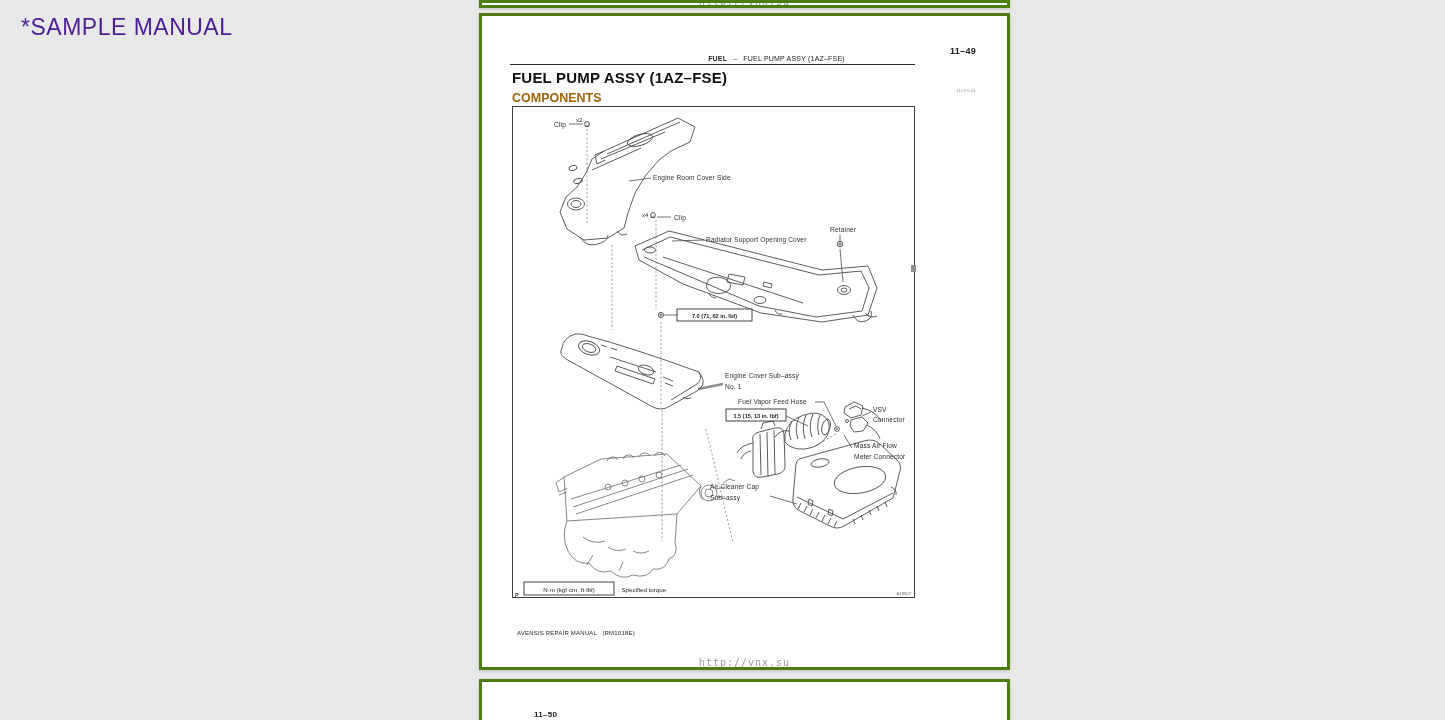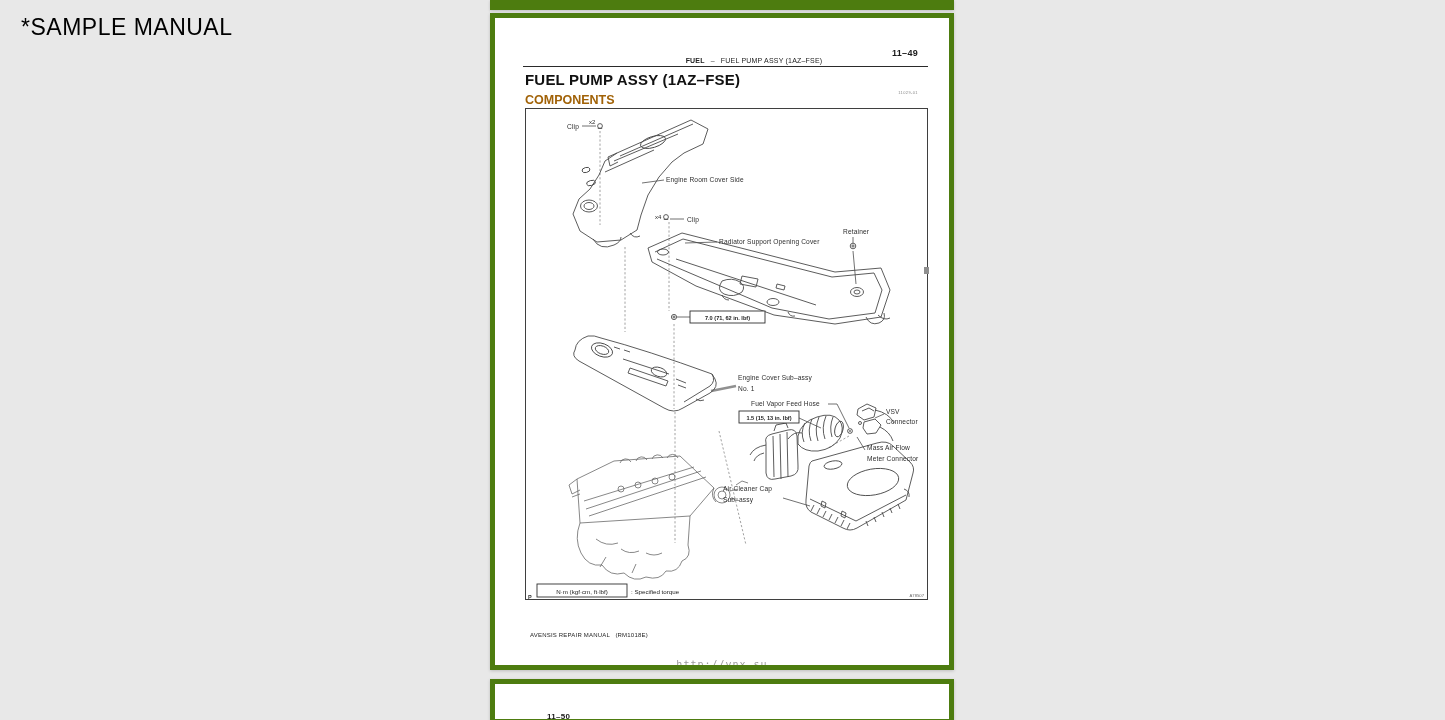--- a/index.html
+++ b/index.html
@@ -3,25 +3,25 @@
 <meta charset="utf-8">
 <style>
   html,body{margin:0;padding:0;}
   body{
     width:1445px;height:720px;position:relative;overflow:hidden;
     background:#e8e8e8;
     font-family:"Liberation Sans", sans-serif;
   }
   .sample-label{
     position:absolute;left:21px;top:14px;
-    font-size:23px;color:#000000;letter-spacing:0.5px;
+    font-size:23px;color:#4c1d95;letter-spacing:0.5px;
   }
   .page{
-    position:absolute;left:490px;width:464px;background:#ffffff;
-    border:5px solid #4d7c0f;box-shadow:0 1px 3px rgba(0,0,0,0.18);
+    position:absolute;left:479px;width:531px;background:#ffffff;
+    border:3px solid #4d7c0f;box-shadow:0 1px 3px rgba(0,0,0,0.18);
     box-sizing:border-box;overflow:hidden;
   }
   .page-top{top:0;height:8px;}
   .page-main{top:13px;height:657px;}
   .page-next{top:679px;height:45px;}
   .watermark{
     font-family:"DejaVu Sans Mono", monospace;
     font-size:10px;color:#9a9a9a;text-decoration:underline;
     letter-spacing:1px;text-align:center;width:100%;
   }

